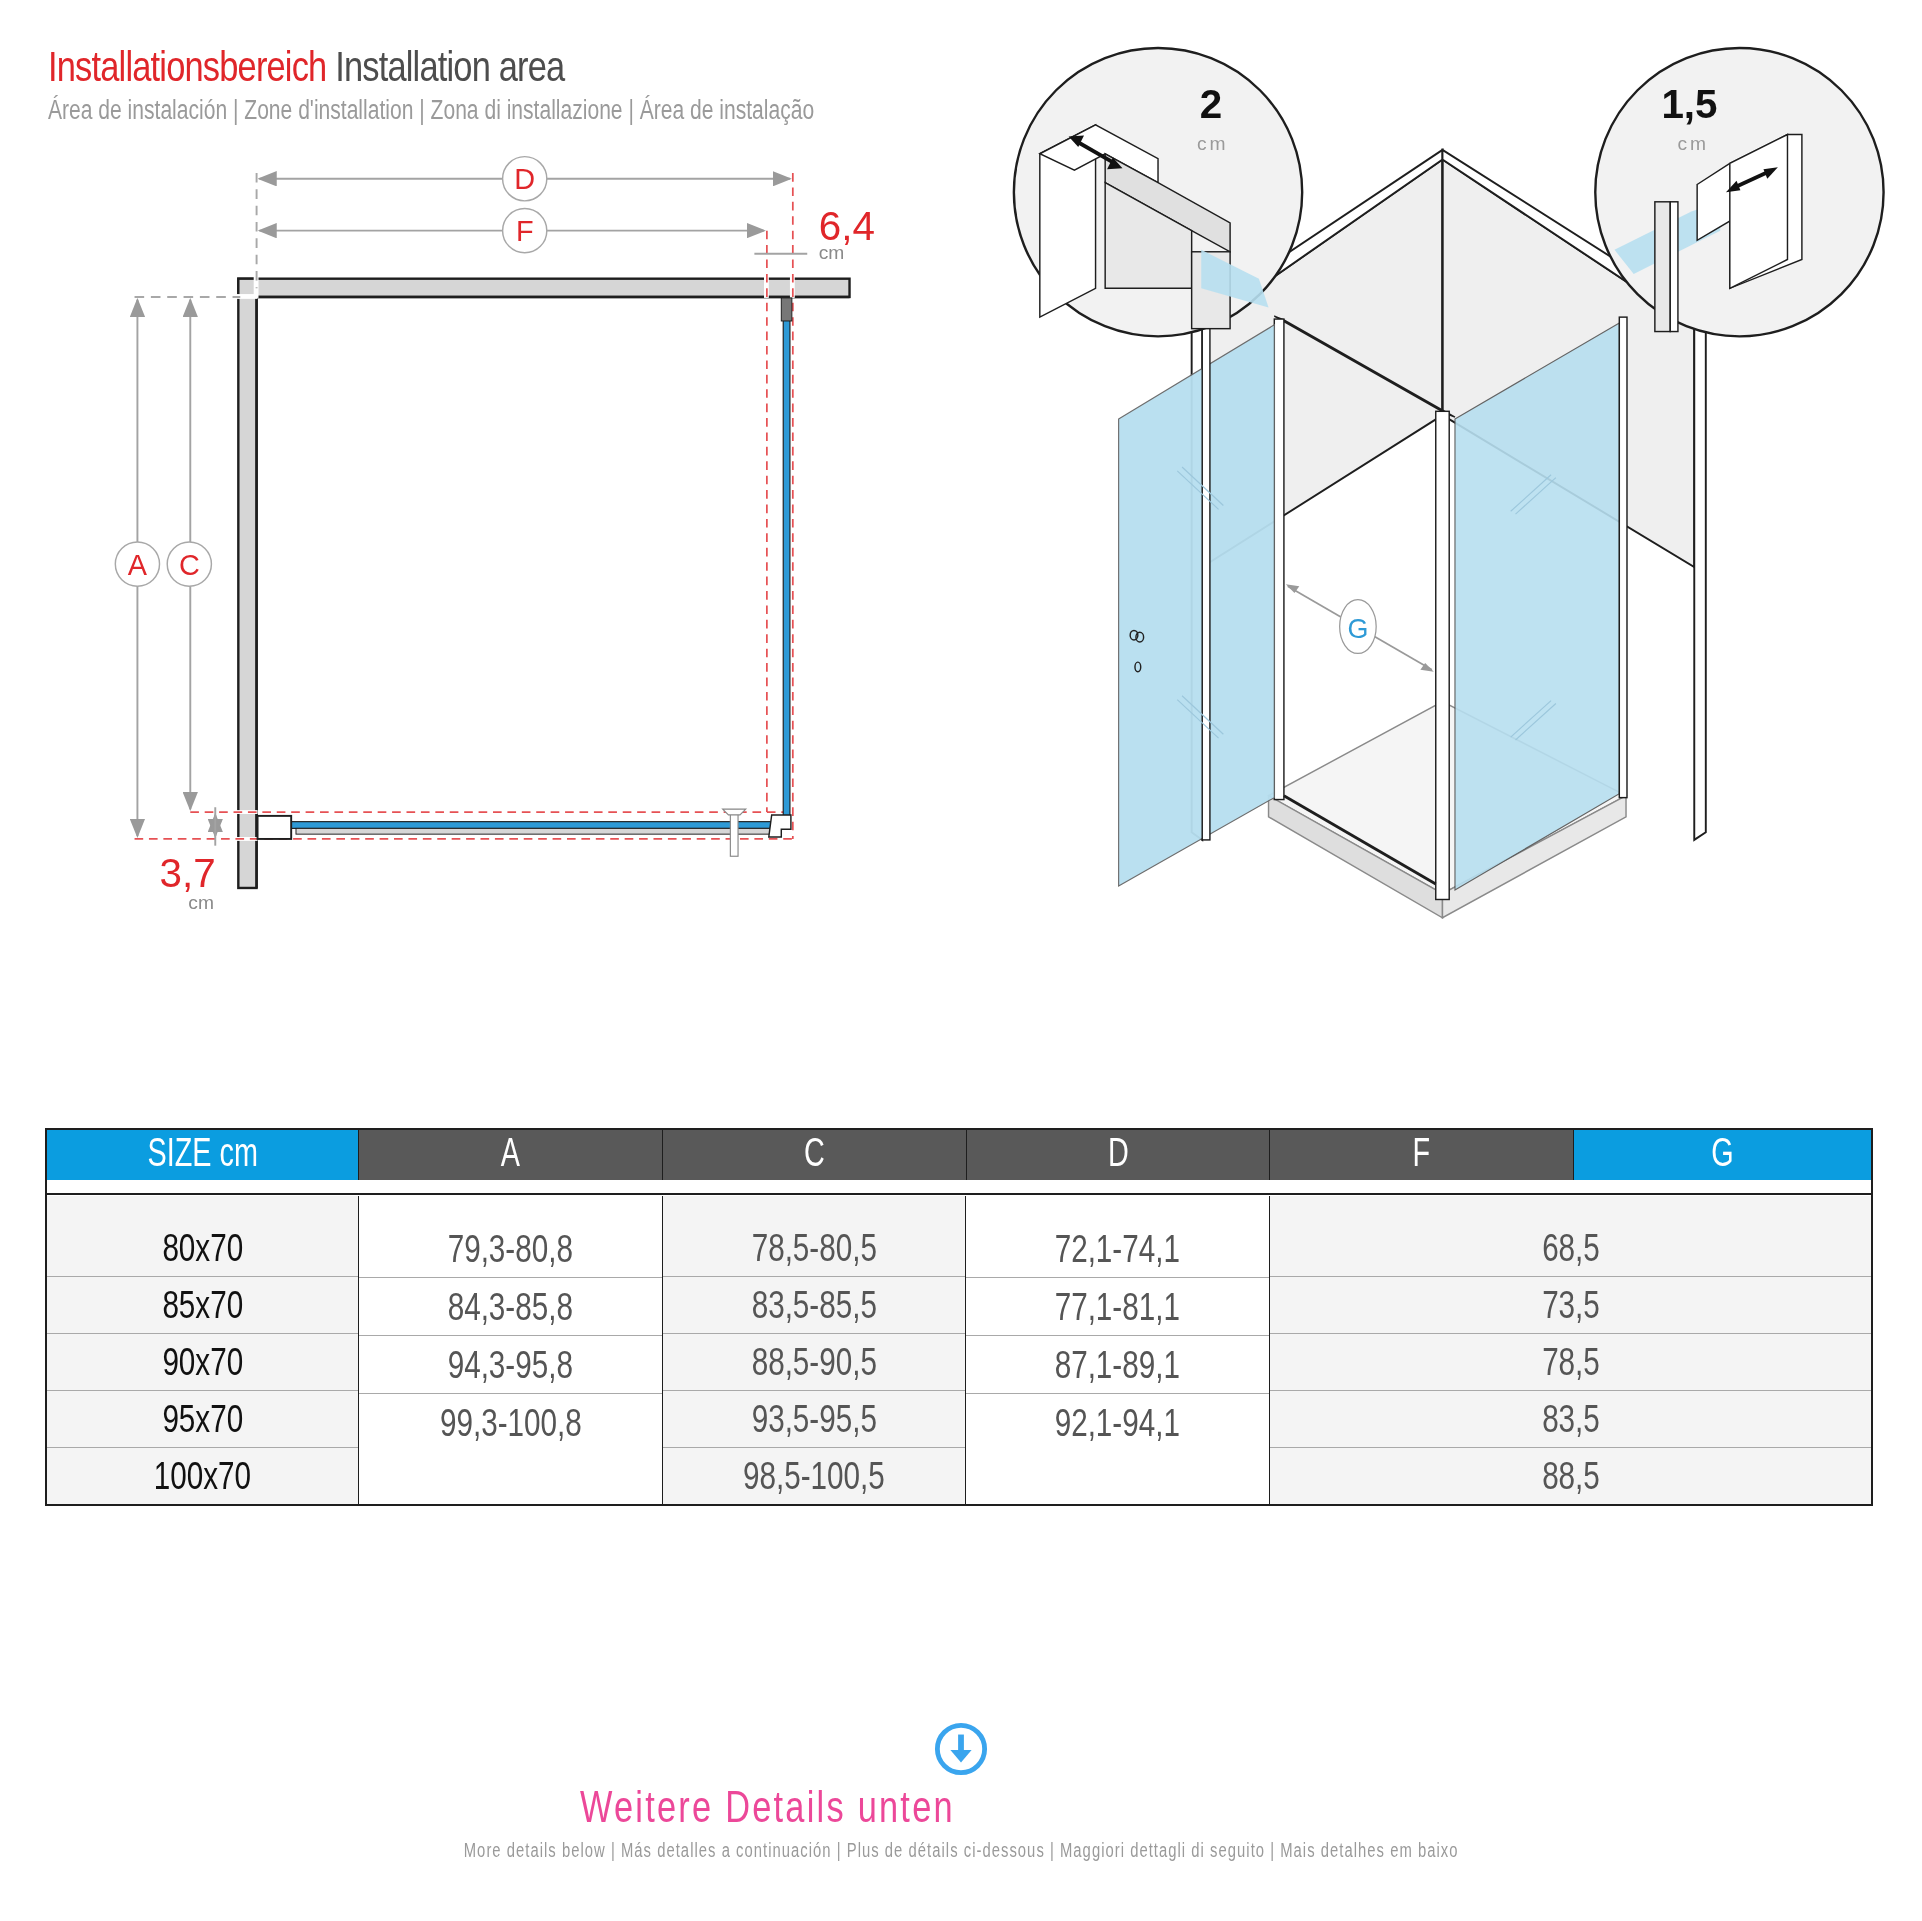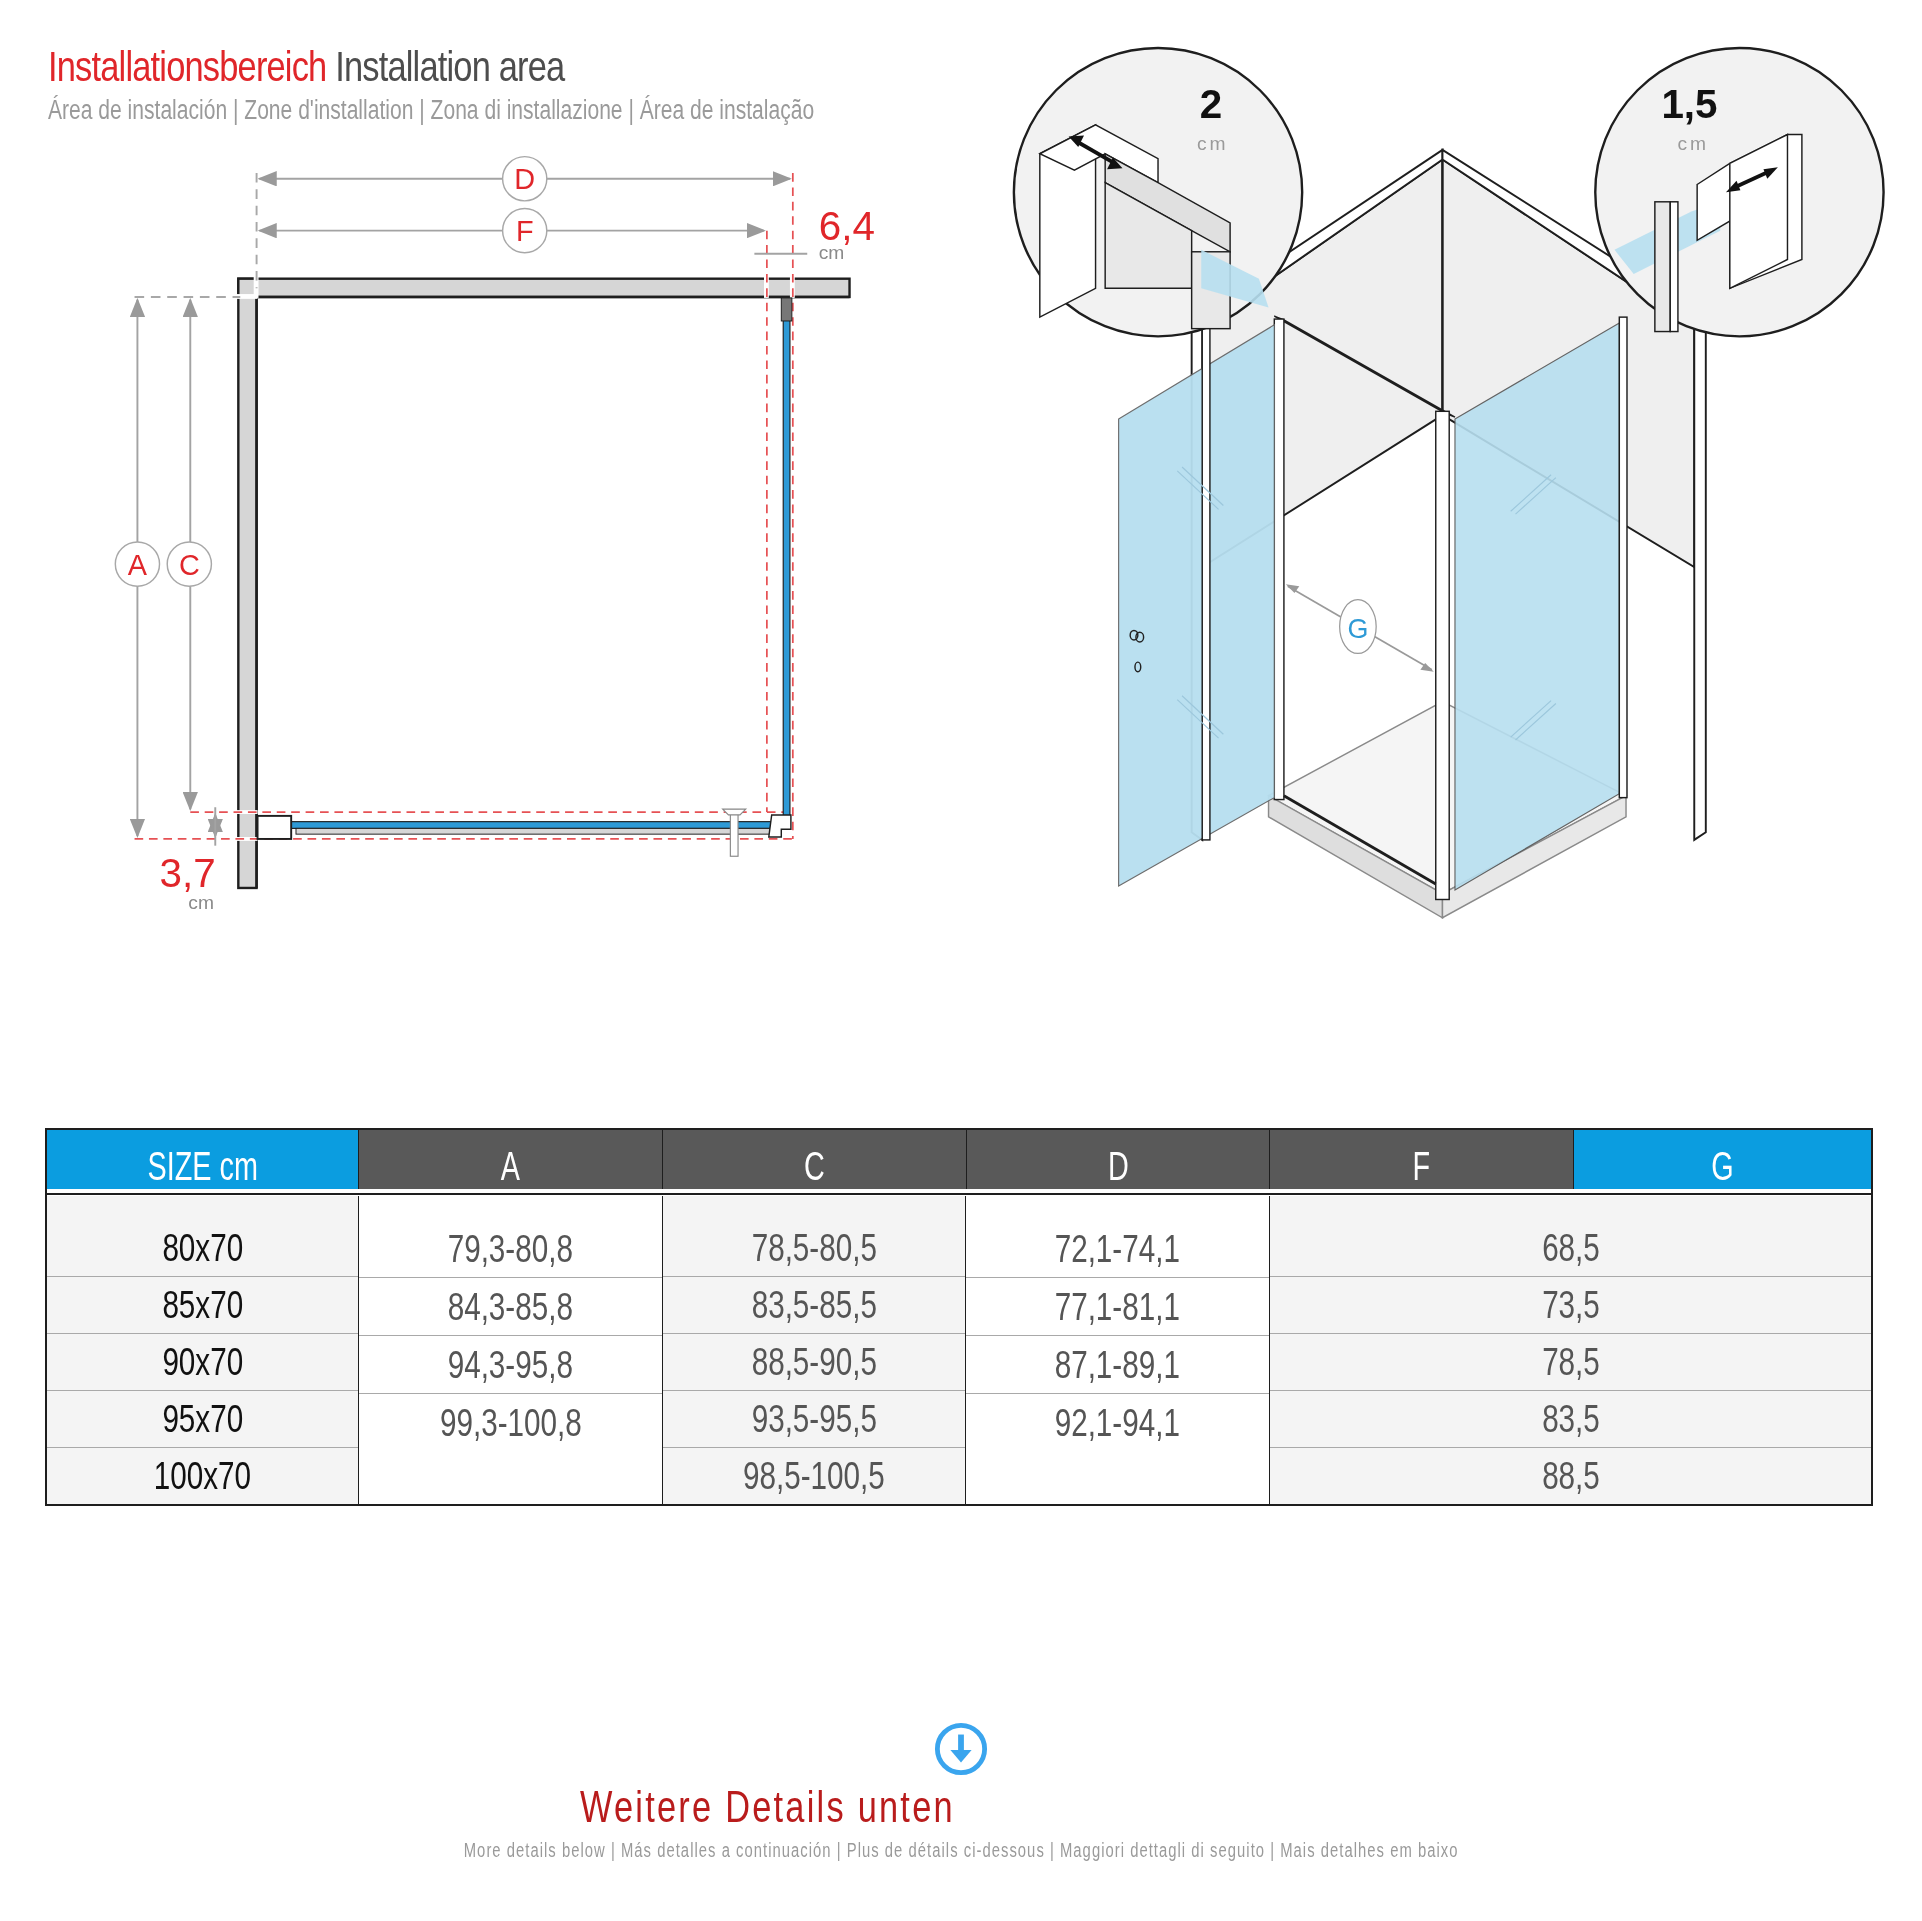--- a/index.html
+++ b/index.html
@@ -10,41 +10,41 @@
                 letter-spacing: -1px; transform: scaleX(0.82); transform-origin: left top; }
   .title-red { color: #e0262a; }
   .title-gray { color: #4d4d4d; }
   .title-sub { left: 48px; top: 94px; font-size: 27px; line-height: 33px; color: #9a9a9a; white-space: nowrap;
                transform: scaleX(0.78); transform-origin: left top; }
   svg text { font-family: "Liberation Sans", "DejaVu Sans", sans-serif; }
 
   
   .tbl { left: 45px; top: 1128px; width: 1828px; height: 378px; border: 2.9px solid #1e1e1e; box-sizing: border-box; }
   .tbl-head { position: absolute; left: 0; top: 0; height: 63px; width: 100%; display: flex; border-bottom: 2.9px solid #1e1e1e; }
-  .th { height: 59px; display: flex; align-items: flex-end; justify-content: center; color: #fff;
+  .th { height: 50px; display: flex; align-items: flex-start; justify-content: center; color: #fff;
         font-size: 40px; box-sizing: border-box; }
   .th span { display: inline-block; transform: scaleX(0.72); }
   .th.blue { background: #0b9de0; }
   .th.dark { background: #595959; border-left: 1.9px solid #1e1e1e; }
   .th.blue.g { border-left: 1.9px solid #1e1e1e; }
   .tbl-body { position: absolute; left: 0; top: 66px; width: 100%; bottom: 0; display: flex; }
   .col { height: 100%; box-sizing: border-box; display: flex; flex-direction: column; }
   .col.shade { background: #f4f4f4; }
   .col.white { background: #ffffff; }
   .col.bl { border-left: 1.9px solid #1e1e1e; }
   .cell { display: flex; align-items: flex-end; justify-content: center; height: 58px;
           border-top: 1.4px solid #a9a9a9; box-sizing: border-box; padding-bottom: 5.8px;
           font-size: 38px; color: #555; }
   .cell:first-child { border-top: none; height: 81px; }
   .cell span { display: inline-block; transform: scaleX(0.78); white-space: nowrap; }
   .col.size .cell { color: #111; }
 
   
   .more-icon { left: 934px; top: 1722px; width: 54px; height: 54px; }
-  .more-title { left: 0; width: 1534px; top: 1783px; text-align: center; color: #b91c1c;
+  .more-title { left: 0; width: 1534px; top: 1783px; text-align: center; color: #ec4899;
                 font-size: 44px; line-height: 48px; letter-spacing: 2.9px; }
   .more-title span { display: inline-block; transform: scaleX(0.78); }
   .more-sub { left: 0; width: 1922px; top: 1833px; text-align: center; color: #9a9a9a;
               font-size: 20px; line-height: 35px; letter-spacing: 1.4px; white-space: nowrap; }
   .more-sub span { display: inline-block; transform: scaleX(0.74); }
 </style>
 </head>
 <body>
 
 <div class="abs title-main">

